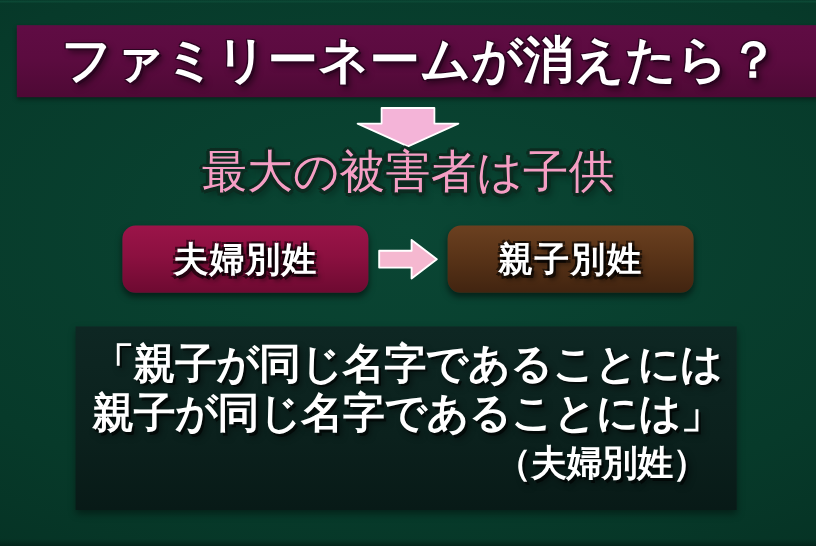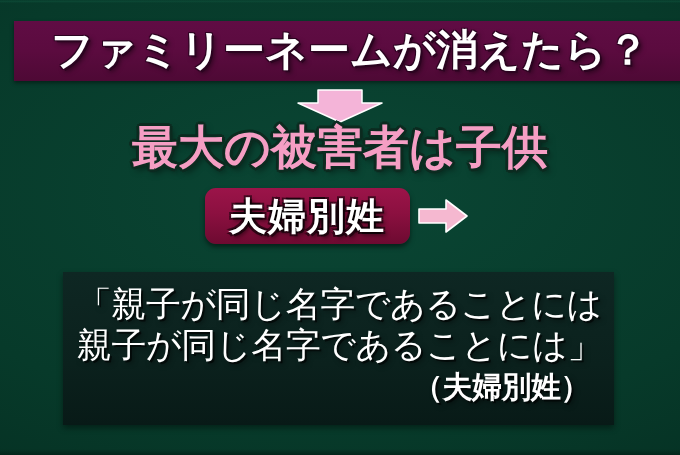--- a/index.html
+++ b/index.html
@@ -72,22 +72,22 @@
     height: 36px;
   }
   .down-arrow svg { display: block; }
 
   
   .subtitle {
     position: absolute;
     left: 0; right: 0;
     top: 124px;
     text-align: center;
-    font-size: 46px;
-    font-weight: 700;
+    font-size: 38px;
+    font-weight: 400;
     line-height: 1;
     color: #f59ec4;
     white-space: nowrap;
     text-shadow:
       -2px -2px 0 #0c2b20,
        2px -2px 0 #0c2b20,
       -2px  2px 0 #0c2b20,
        2px  2px 0 #0c2b20,
        0px  3px 0 #0c2b20,
        3px  0px 0 #0c2b20,
@@ -120,21 +120,21 @@
   .chip-left {
     width: 205px;
     background: linear-gradient(to bottom, #9b1449 0%, #8c1040 45%, #6d0a31 100%);
   }
   .chip-right {
     width: 205px;
     background: linear-gradient(to bottom, #6b4020 0%, #5a3418 45%, #412410 100%);
   }
   .chip-label {
     color: #ffffff;
-    font-size: 38px;
+    font-size: 29px;
     font-weight: 700;
     line-height: 1;
     white-space: nowrap;
     letter-spacing: 1px;
     text-shadow:
       -2px -2px 0 rgba(0,0,0,.55),
        2px -2px 0 rgba(0,0,0,.55),
       -2px  2px 0 rgba(0,0,0,.55),
        2px  2px 0 rgba(0,0,0,.55),
        3px  3px 4px rgba(0,0,0,.6);
@@ -160,21 +160,21 @@
   }
   .quote-lines {
     position: absolute;
     left: 14px;
     right: 14px;
     top: 12px;
   }
   .quote-line {
     color: #ffffff;
     font-size: 35px;
-    font-weight: 400;
+    font-weight: 700;
     line-height: 1.16;
     letter-spacing: -0.5px;
     white-space: nowrap;
     text-align: center;
     text-shadow:
       2px 2px 0 rgba(0,0,0,.6),
       3px 3px 5px rgba(0,0,0,.5);
   }
   .quote-attrib {
     margin-top: 4px;
@@ -214,20 +214,23 @@
     <div class="chip chip-left">
       <span class="chip-label">夫婦別姓</span>
     </div>
 
     <div class="right-arrow">
       <svg width="54" height="38" viewBox="0 0 54 38">
         <polygon points="3,12 30,12 30,3 51,19 30,35 30,26 3,26" fill="#f5b8d0" stroke="#ffffff" stroke-width="1.6" stroke-linejoin="round"></polygon>
       </svg>
     </div>
 
+    <div class="chip chip-right">
+      <span class="chip-label">親子別姓</span>
+    </div>
   </div>
 
   <div class="quote-box">
     <div class="quote-lines">
       <div class="quote-line">「親子が同じ名字であることには</div>
       <div class="quote-line">親子が同じ名字であることには」</div>
       <div class="quote-attrib">（夫婦別姓）</div>
     </div>
   </div>
 

